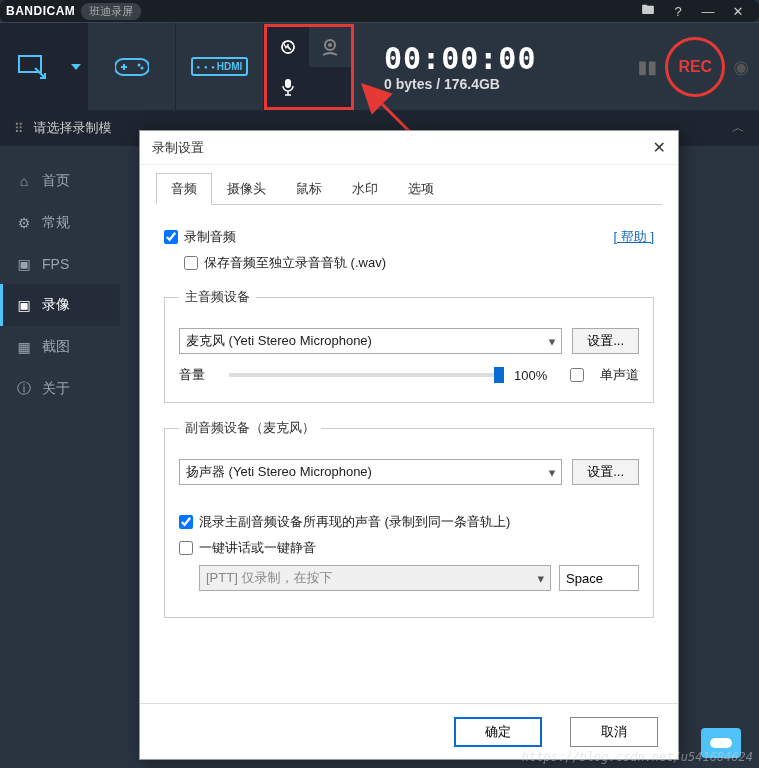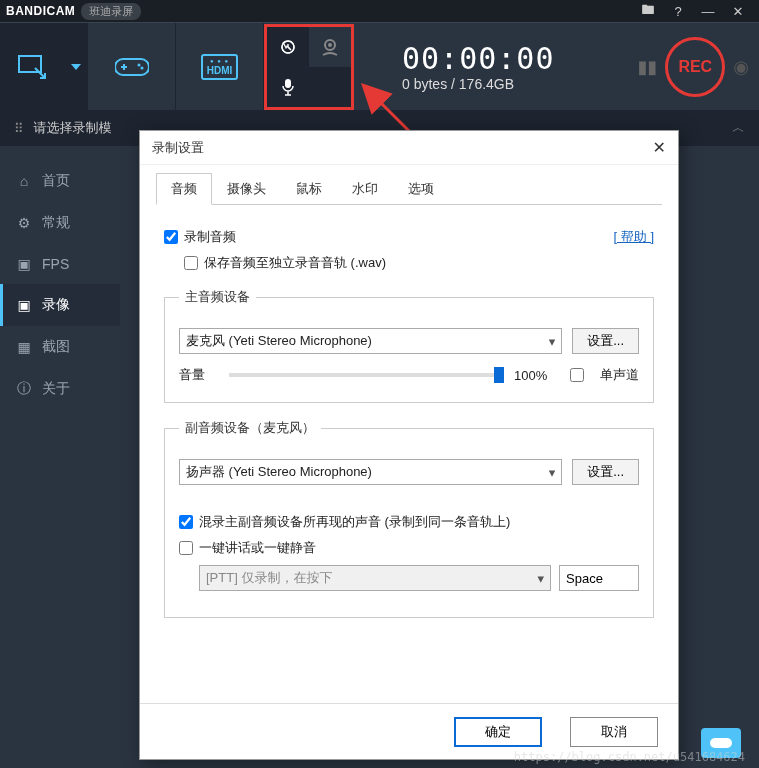--- a/index.html
+++ b/index.html
@@ -1,41 +1,41 @@
 <!DOCTYPE html>
 <html><head>
 <meta charset="utf-8">
 <style>
 * { margin: 0; padding: 0; box-sizing: border-box; font-family: "Microsoft YaHei", Arial, sans-serif; }
 body { width: 759px; height: 768px; background: #2a3440; overflow: hidden; position: relative; }
 
 
-.titlebar { height: 22px; background: #1a1e25; display: flex; align-items: center; padding: 0 6px; color: #ccc; font-size: 12px; }
+.titlebar { height: 22px; background: #1a1e25; display: flex; align-items: center; padding: 0 6px; color: #ccc; font-size: 12px; border-radius: 6px; }
 .brand { color: #fff; font-weight: bold; letter-spacing: 0.5px; }
 .brand .cam { color: #fff; }
 .subbrand { background: #3a4048; color: #aaa; border-radius: 8px; padding: 1px 8px; margin-left: 6px; font-size: 11px; }
 .titlebar-spacer { flex: 1; }
 .title-icon { width: 30px; text-align: center; color: #ccc; font-size: 13px; cursor: pointer; }
 
 
 .topbar { height: 88px; background: #2a3440; border-top: 1px solid #3a4450; display: flex; align-items: center; position: relative; }
 .mode-group { display: flex; align-items: center; height: 100%; }
 .mode-cell { height: 100%; display: flex; align-items: center; justify-content: center; color: #4fc3f7; border-right: 1px solid #1e2530; }
 .mode-cell.screen { width: 64px; background: #1e2530; }
 .mode-cell.dropdown { width: 24px; background: #1e2530; }
 .mode-cell.game { width: 88px; }
 .mode-cell.hdmi { width: 88px; font-size: 10px; font-weight: bold; }
-.hdmi-box { border: 2px solid #4fc3f7; border-radius: 3px; padding: 2px 4px; display:flex; flex-direction:column; align-items:center; gap:1px;}
+.hdmi-box { border: 2px solid #4fc3f7; border-radius: 3px; padding: 2px 4px; display:flex; flex-direction:row; align-items:center; gap:1px;}
 .hdmi-dots { font-size:6px; letter-spacing:1px;}
 
 .mini-grid { display: grid; grid-template-columns: 42px 42px; grid-template-rows: 40px 40px; border: 3px solid #e53935; margin-left: 0; position: relative; }
 .mini-cell { display:flex; align-items:center; justify-content:center; color:#eee; background:#1e2530; border:none; }
 .mini-cell.cam { background:#2a3440; }
 
-.timer-block { margin-left: 48px; color:#fff; }
+.timer-block { margin-left: 30px; color:#fff;font-weight:bold; }
 .timer-time { font-family: monospace; font-size: 30px; letter-spacing: 1px; }
 .timer-size { font-size: 14px; color:#ddd; }
 
 .rec-controls { margin-left: auto; display:flex; align-items:center; gap:8px; padding-right:10px; }
 .pause-icon { color:#666; font-size:18px; }
 .rec-circle { width:60px; height:60px; border:3px solid #e53935; border-radius:50%; display:flex; align-items:center; justify-content:center; color:#e53935; font-weight:bold; font-size:16px; }
 .cam-icon-dim { color:#555; font-size:18px; }
 
 
 .mode-row { height: 36px; background:#1e2530; display:flex; align-items:center; padding:0 14px; color:#ccc; font-size:13px; }
@@ -84,21 +84,21 @@
 
 .text-input { height:26px; border:1px solid #aaa; padding:0 6px; font-size:13px; }
 .disabled-select { background:#f0f0f0; color:#888; }
 
 .dlg-footer { height:56px; display:flex; align-items:center; justify-content:flex-end; gap:28px; padding:0 20px; border-top:1px solid #ddd; }
 .dlg-btn { min-width:88px; height:30px; border:1px solid #888; background:#fff; font-size:13px; cursor:pointer; }
 .dlg-btn.primary { border:2px solid #0a6ad6; }
 
 .arrow-svg { position:absolute; left:318px; top:50px; pointer-events:none; }
 
-.watermark { position:absolute; right:14px; bottom:4px; color:rgba(210,210,210,0.5); font-size:12px; font-family:monospace; }
+.watermark { position:absolute; right:6px; bottom:4px; color:rgba(210,210,210,0.5); font-size:12px; font-family:monospace;font-style:italic; }
 
 svg { display:block; }
 </style>
 </head>
 <body>
 
 <div class="titlebar">
   <span class="brand">
     <span>BANDI</span><span class="cam">CAM</span>
   </span>

